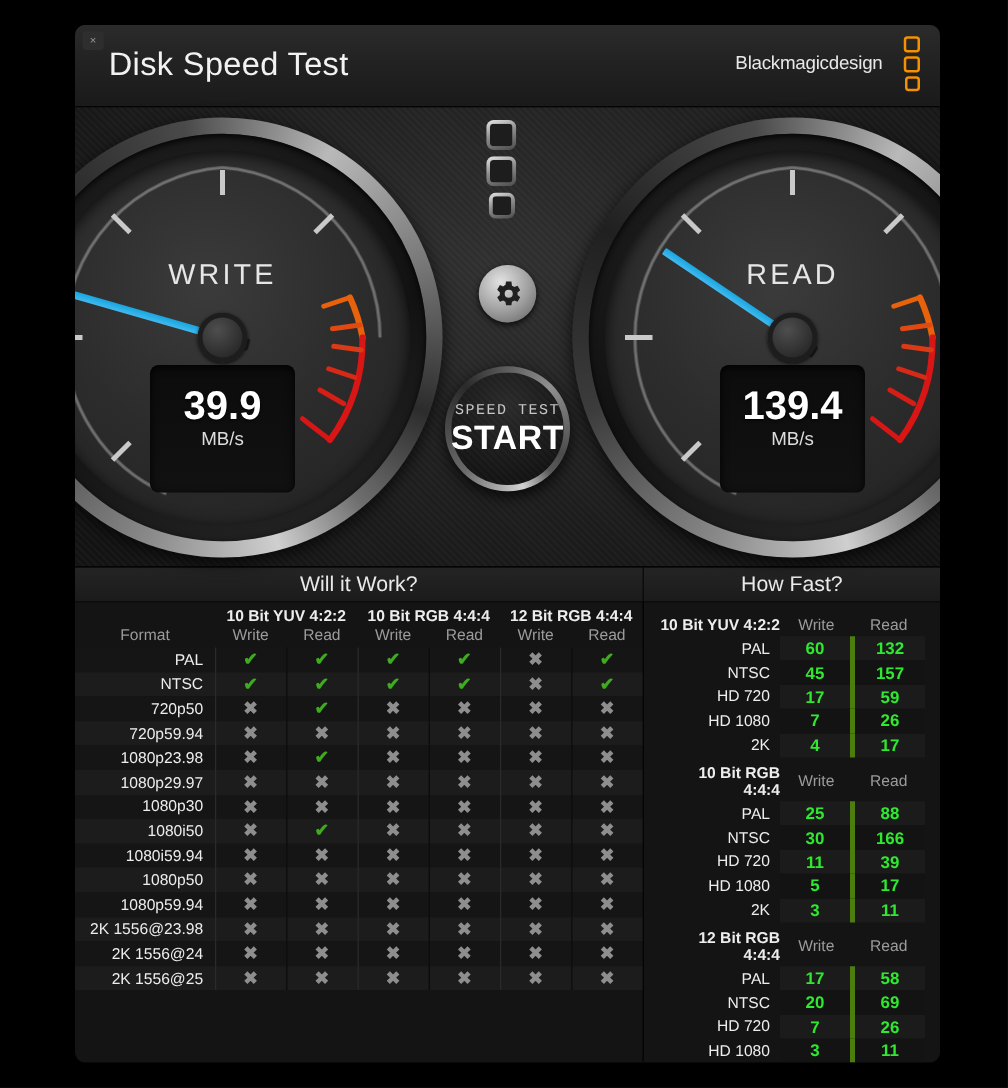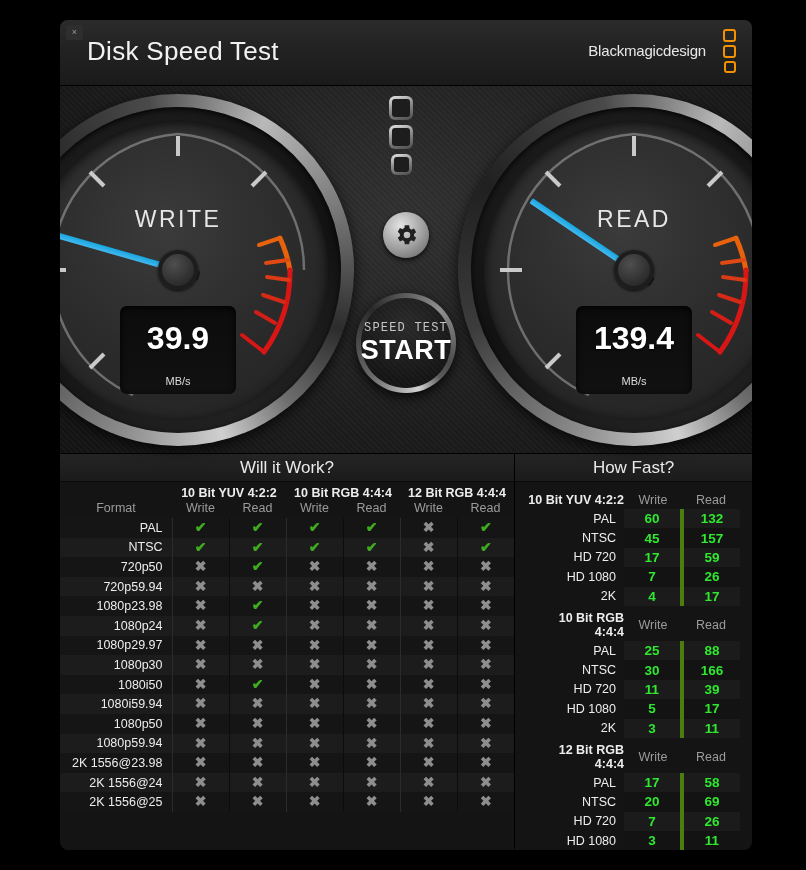--- a/index.html
+++ b/index.html
@@ -121,33 +121,33 @@
     border-radius: 1px;
   }
   .needle::after {
     content: ""; position: absolute; left: -22px; top: -2px;
     width: 20px; height: 10px; border-radius: 2px;
     background: #1b1b1b;
   }
 
   .readout {
     position: absolute; left: 50%; bottom: 26px;
-    width: 116px; height: 88px; margin-left: -58px;
+    width: 116px; height: 102px; margin-left: -58px;
     border-radius: 7px;
     background: linear-gradient(#0c0c0c, #111);
     box-shadow: inset 0 2px 7px rgba(0,0,0,.95);
     text-align: center;
     z-index: 5;
   }
   .readout .val {
     margin-top: 14px;
     font-size: 32px; font-weight: bold; color: #fff;
     text-shadow: 0 1px 2px rgba(0,0,0,.9);
   }
-  .readout .unit { margin-top: 18px; font-size: 11px; color: #dcdcdc; }
+  .readout .unit { margin-top: 0; font-size: 15px; color: #dcdcdc; }
 
   
   .logo-stack {
     position: absolute; left: 50%; top: 10px;
     margin-left: -17px;
     display: flex; flex-direction: column; gap: 5px; align-items: center;
   }
   .logo-stack i {
     width: 24px; height: 24px; border-radius: 6px;
     border: 3px solid transparent;
@@ -419,29 +419,20 @@
             <tr>
               <td class="fmt">1080p23.98</td>
               <td class="mark colstart"><span class="no">✖</span></td>
               <td class="mark"><span class="yes">✔</span></td>
               <td class="mark colstart"><span class="no">✖</span></td>
               <td class="mark"><span class="no">✖</span></td>
               <td class="mark colstart"><span class="no">✖</span></td>
               <td class="mark"><span class="no">✖</span></td>
             </tr>
             <tr>
-              <td class="fmt">1080p24</td>
-              <td class="mark colstart"><span class="no">✖</span></td>
-              <td class="mark"><span class="yes">✔</span></td>
-              <td class="mark colstart"><span class="no">✖</span></td>
-              <td class="mark"><span class="no">✖</span></td>
-              <td class="mark colstart"><span class="no">✖</span></td>
-              <td class="mark"><span class="no">✖</span></td>
-            </tr>
-            <tr>
               <td class="fmt">1080p29.97</td>
               <td class="mark colstart"><span class="no">✖</span></td>
               <td class="mark"><span class="no">✖</span></td>
               <td class="mark colstart"><span class="no">✖</span></td>
               <td class="mark"><span class="no">✖</span></td>
               <td class="mark colstart"><span class="no">✖</span></td>
               <td class="mark"><span class="no">✖</span></td>
             </tr>
             <tr>
               <td class="fmt">1080p30</td>

